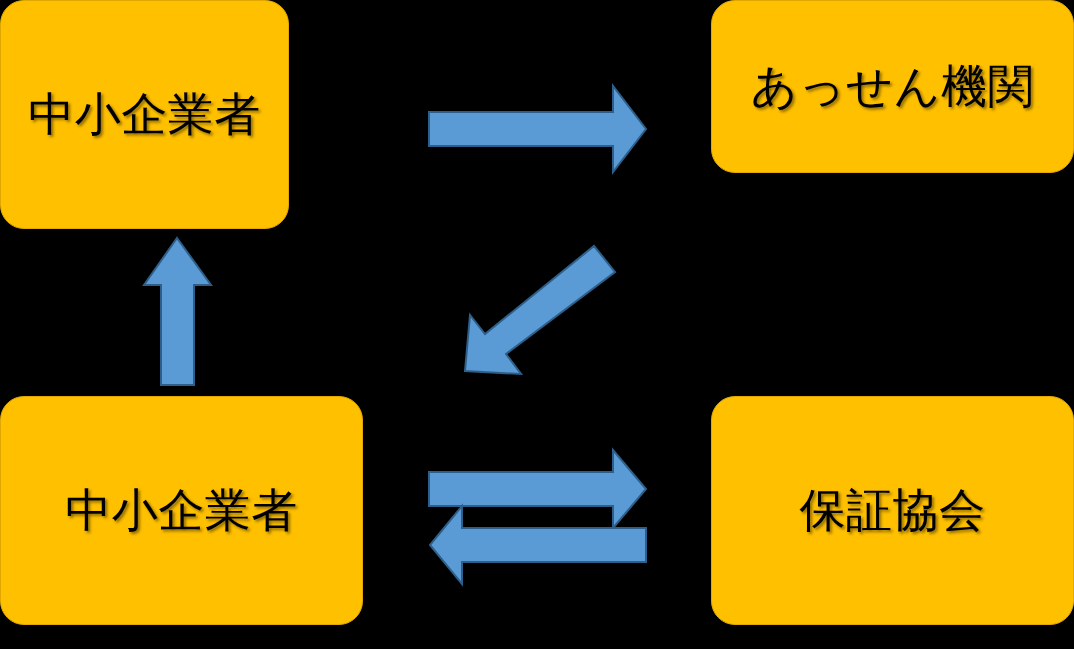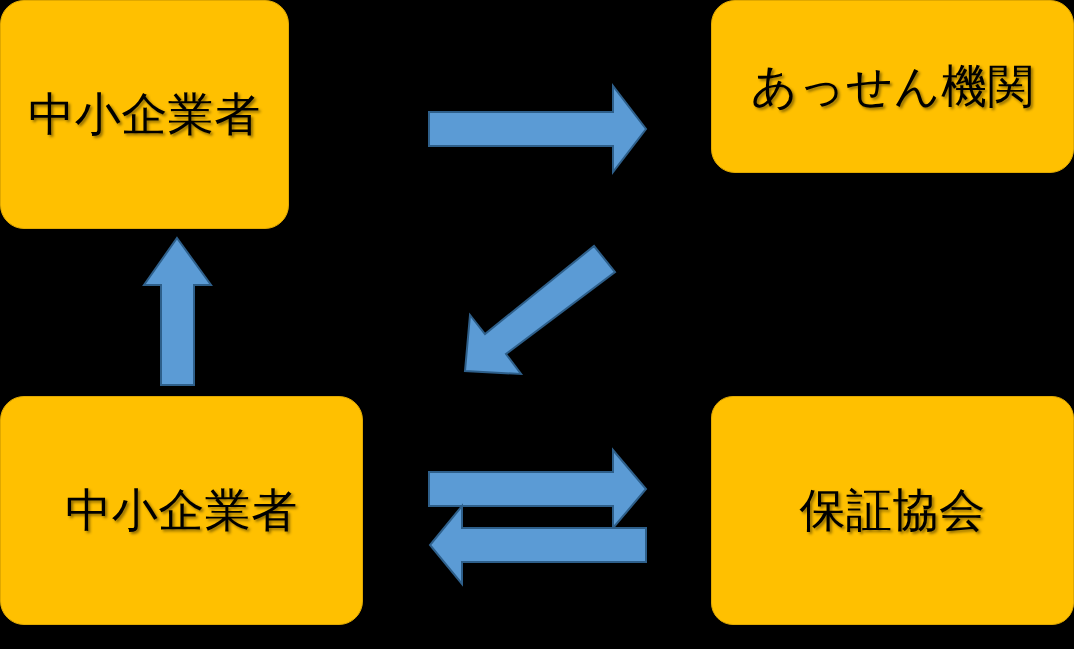--- a/index.html
+++ b/index.html
@@ -33,21 +33,21 @@
     font-weight: 400;
     line-height: 1.1;
     letter-spacing: 0.5px;
     white-space: nowrap;
     text-shadow: 2px 2px 3px rgba(0,0,0,0.45);
   }
   
   #node-sme      { left: 0px;   top: 0px;   width: 289px; height: 229px; }
   #node-agency   { left: 711px; top: 0px;   width: 363px; height: 173px; }
   #node-bank     { left: 0px;   top: 396px; width: 363px; height: 229px; }
-  #node-guarantee{ left: 711px; top: 396px; width: 363px; height: 229px; border-radius: 22px; }
+  #node-guarantee{ left: 711px; top: 396px; width: 363px; height: 229px; }
 
   .arrow-layer {
     position: absolute;
     left: 0; top: 0;
     width: 1074px;
     height: 649px;
     pointer-events: none;
   }
   .arrow-shape {
     pointer-events: auto;

